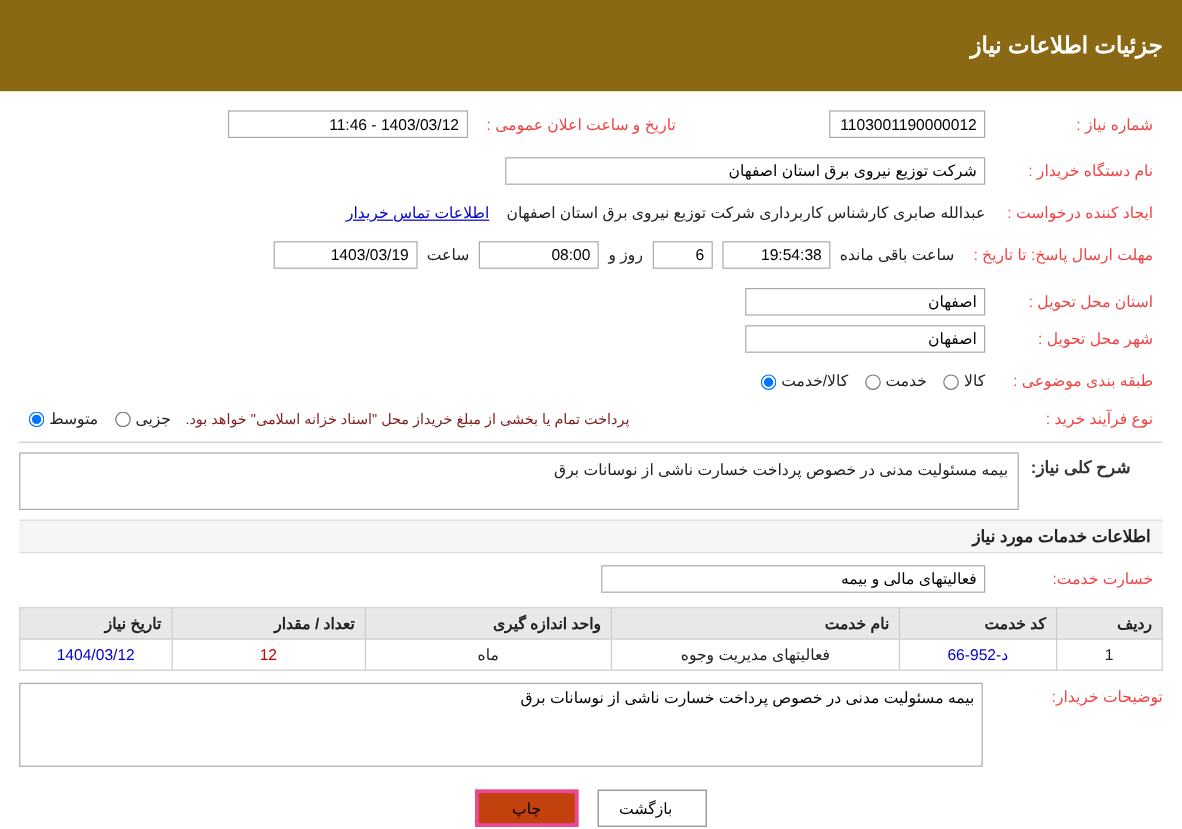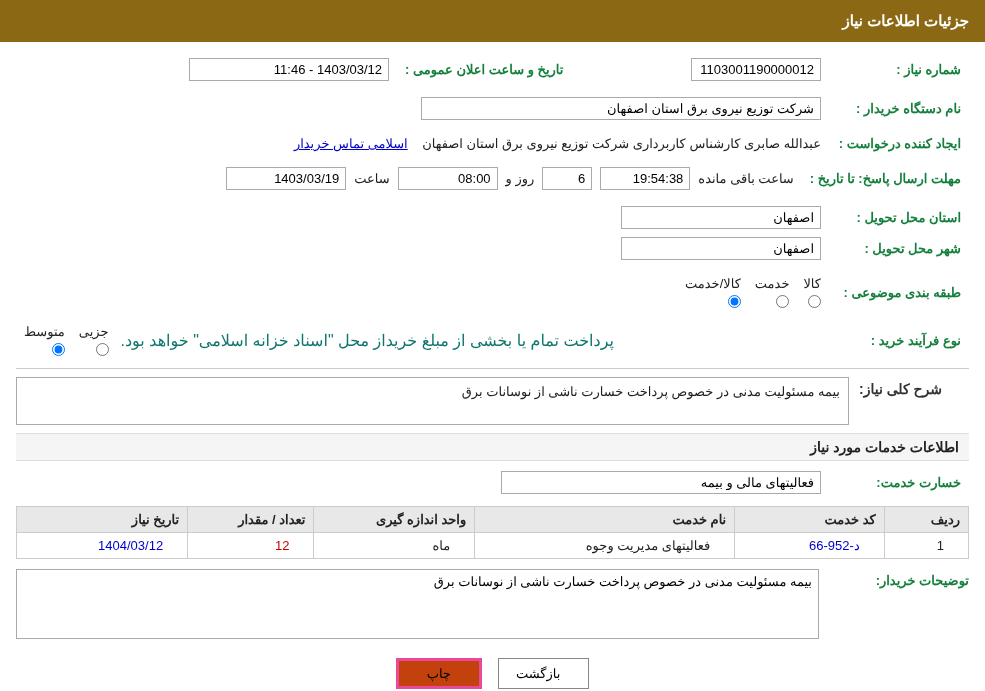--- a/index.html
+++ b/index.html
@@ -13,22 +13,22 @@
     .page-wrapper {
       width: 985px;
       min-height: 691px;
       background: #fff;
       margin: 0 auto;
     }
     .header-bar {
       background: #8B6914;
       color: #fff;
       text-align: right;
-      padding: 12px 16px;
-      font-size: 15px;
+      padding: 26px 16px;
+      font-size: 19px;
       font-weight: bold;
       letter-spacing: 0.5px;
     }
     .main-content {
       padding: 12px 16px;
     }
     .section-title {
       font-weight: bold;
       font-size: 14px;
       color: #333;
@@ -39,22 +39,22 @@
       width: 100%;
       border-collapse: collapse;
       margin-bottom: 8px;
     }
     .info-table td {
       padding: 4px 8px;
       vertical-align: middle;
       text-align: right;
     }
     .label-cell {
-      color: #15803d;
-      font-weight: bold;
+      color: #ef4444;
+      font-weight: normal;
       white-space: nowrap;
       width: 140px;
       text-align: right;
     }
     .value-cell {
       text-align: right;
     }
     .input-box {
       border: 1px solid #aaa;
       background: #fff;
@@ -77,28 +77,27 @@
       gap: 6px;
     }
     .radio-group {
       display: flex;
       align-items: center;
       gap: 14px;
       direction: rtl;
     }
     .radio-item {
       display: flex;
-      align-items: flex-start;
+      align-items: flex-end;
       gap: 4px;
-      flex-direction: column;
     }
     .radio-item input { margin: 0; }
     .notice-text {
-      color: #0f766e;
-      font-size: 16px;
+      color: #7f1d1d;
+      font-size: 12px;
     }
     .textarea-box {
       width: 100%;
       border: 1px solid #aaa;
       font-size: 13px;
       font-family: Tahoma, Arial, sans-serif;
       direction: rtl;
       resize: none;
       padding: 4px 6px;
       background: #fff;
@@ -112,21 +111,22 @@
     .services-table th {
       background: #e8e8e8;
       border: 1px solid #ccc;
       padding: 5px 8px;
       text-align: right;
       font-weight: bold;
       font-size: 13px;
     }
     .services-table td {
       border: 1px solid #ccc;
-      padding: 5px 24px;
+      padding: 5px 0;
+      text-align: center;
       font-size: 13px;
     }
     .cell-blue { color: #0000cc; }
     .cell-red { color: #cc0000; }
     .divider {
       border: none;
       border-top: 1px solid #ccc;
       margin: 8px 0;
     }
     .buttons-row {
@@ -201,21 +201,21 @@
     </tbody>
       </table>
 
     <table class="info-table">
       <tbody>
           <tr>
         <td class="label-cell">ایجاد کننده درخواست :</td>
         <td class="value-cell">
           <span>عبدالله صابری کارشناس کاربرداری شرکت توزیع نیروی برق استان اصفهان</span>
           &nbsp;&nbsp;
-          <span class="link-blue">اسلامی تماس خریدار</span>
+          <span class="link-blue">اطلاعات تماس خریدار</span>
         </td>
       </tr>
     </tbody>
       </table>
 
     <table class="info-table">
       <tbody>
           <tr>
         <td class="label-cell">مهلت ارسال پاسخ: تا تاریخ :</td>
         <td class="value-cell">

